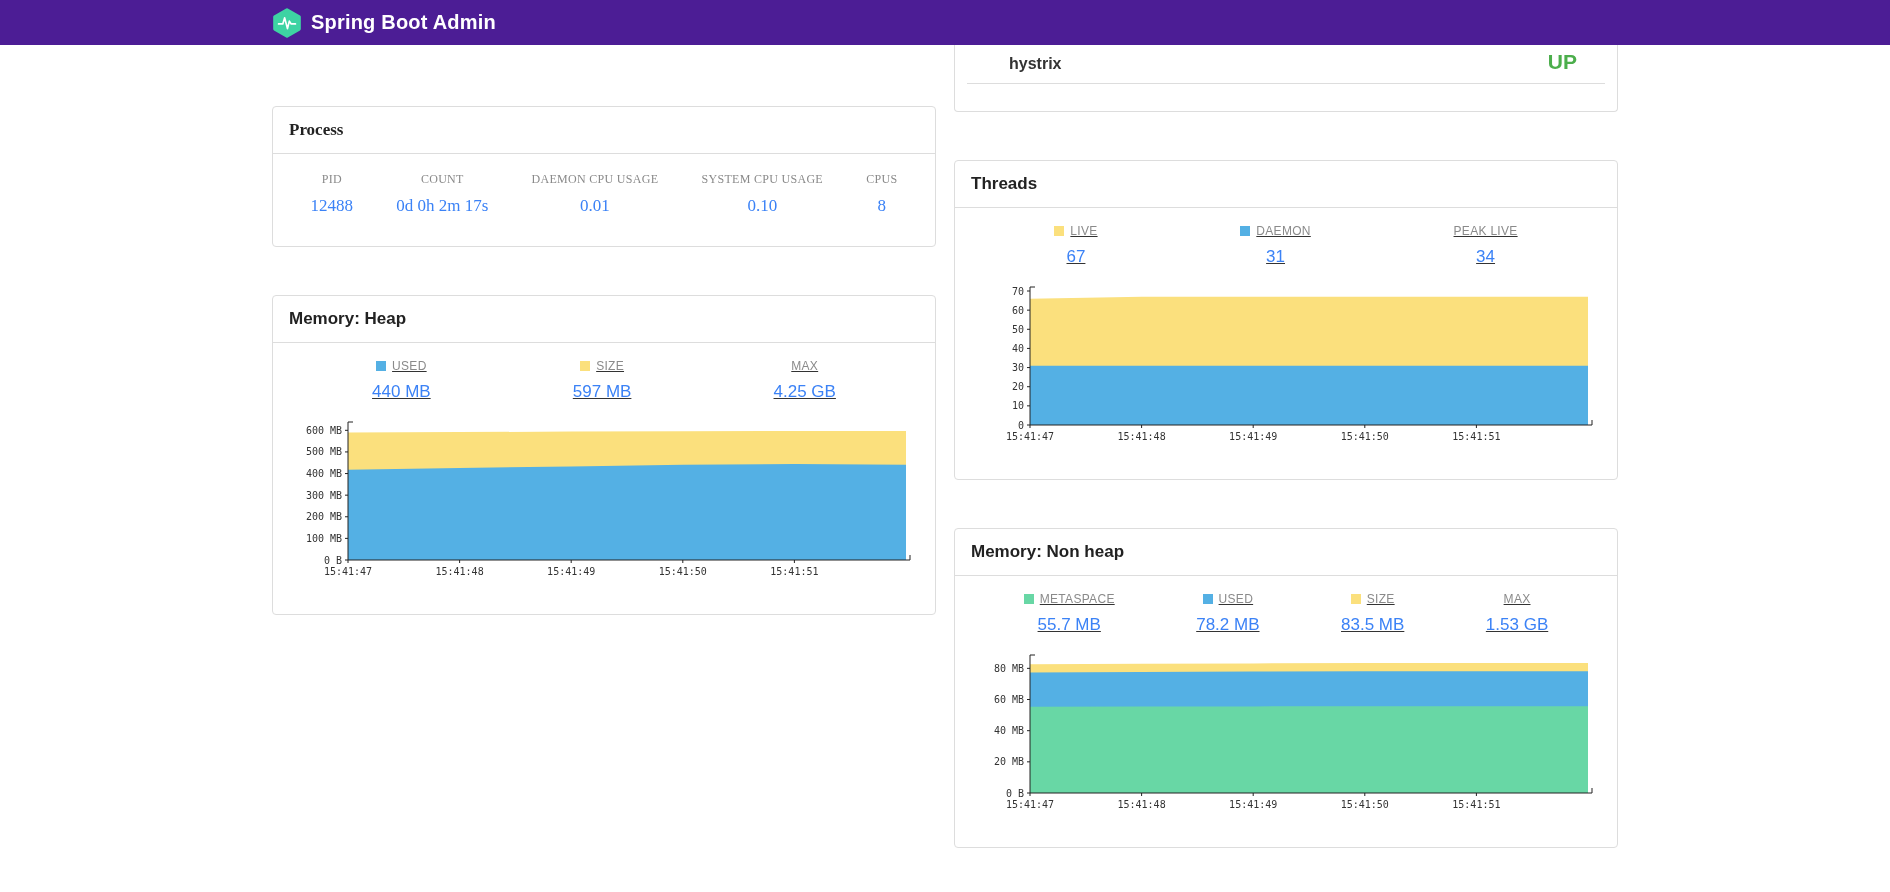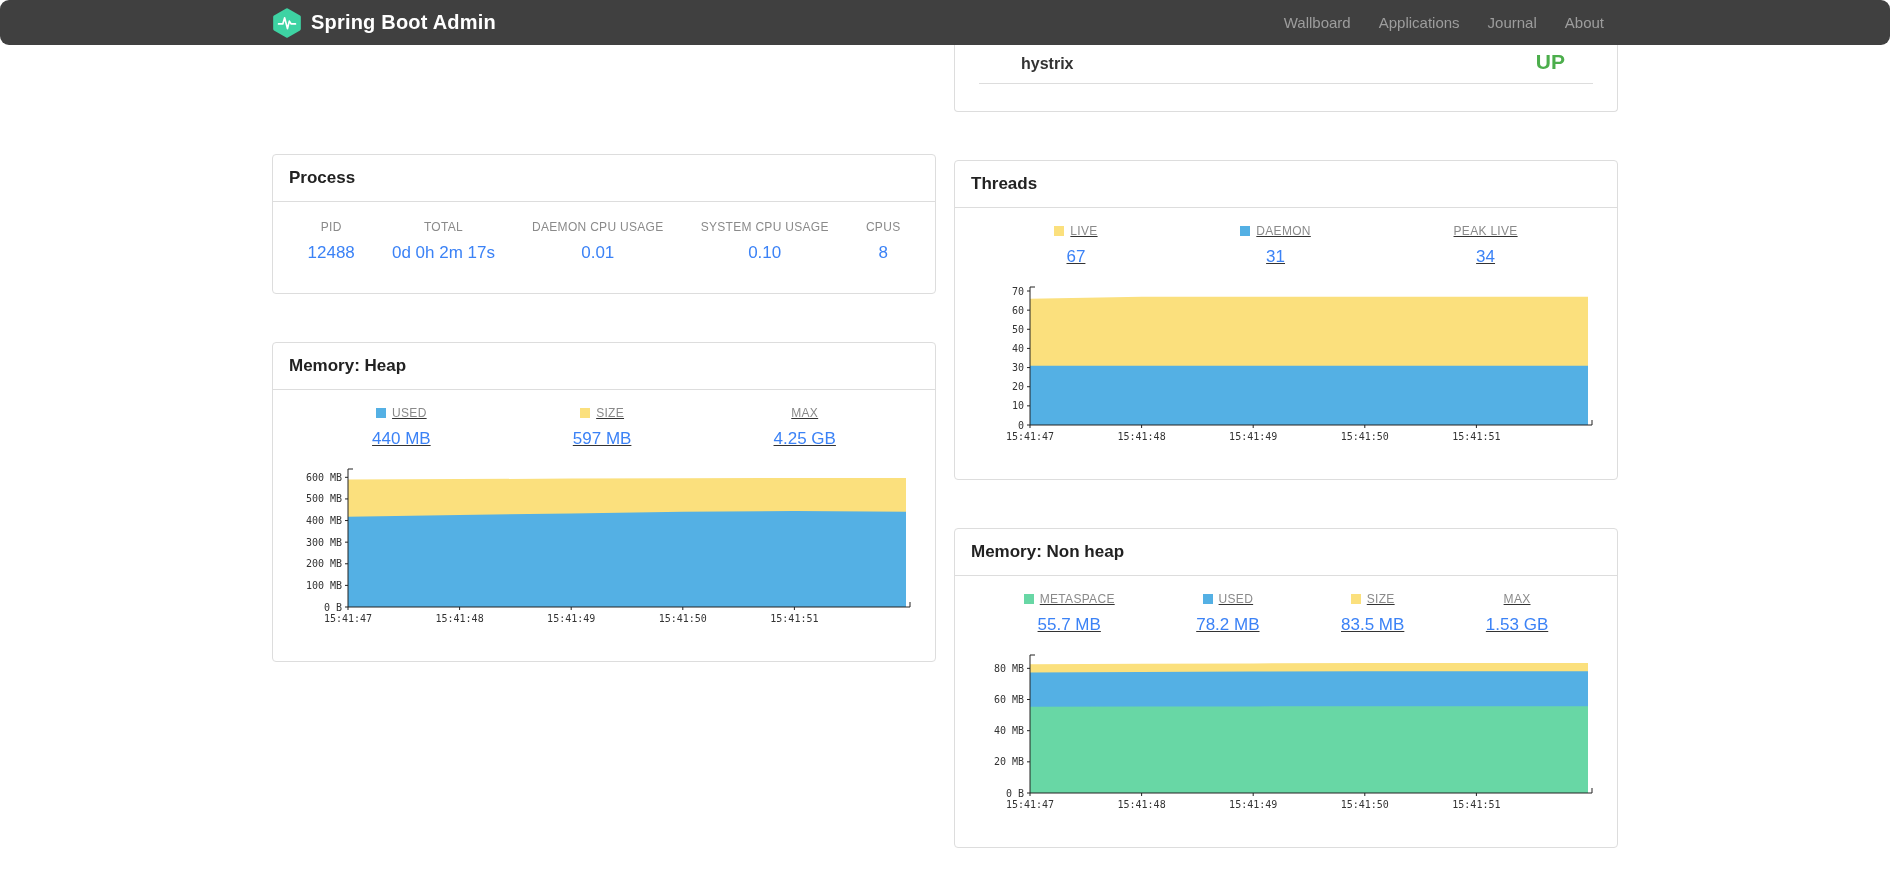--- a/index.html
+++ b/index.html
@@ -5,21 +5,21 @@
   * { box-sizing: border-box; }
   html, body { margin: 0; padding: 0; background: #fff; }
   body {
     font-family: "Liberation Sans", sans-serif;
     color: #333;
     min-height: 892px;
     width: 1890px;
   }
 
   
-  .navbar { background: #404040; height: 45px; width: 100%; border-radius: 9px; }
+  .navbar { background: #4c1d95; height: 45px; width: 100%; }
   .nav-inner {
     width: 1346px; margin: 0 auto; height: 100%;
     display: flex; align-items: center; justify-content: space-between;
   }
   .brand { display: flex; align-items: center; gap: 9px; cursor: pointer; }
   .brand-title { color: #fff; font-weight: bold; font-size: 20px; letter-spacing: .2px; }
   .nav-links { display: flex; list-style: none; margin: 0; padding: 0; }
   .nav-links li {
     color: #9d9d9d; font-size: 15px; padding: 0 14px; cursor: pointer; line-height: 45px;
   }
@@ -29,28 +29,28 @@
   .col { width: 664px; flex: 0 0 664px; display: flex; flex-direction: column; }
 
   .card { background: #fff; border: 1px solid #ddd; border-radius: 4px; }
   .card-header {
     padding: 13px 16px; font-weight: bold; font-size: 17px; color: #222;
     border-bottom: 1px solid #ddd;
   }
   .card-body { padding: 18px 28px 30px; }
   .card-body.chart-body { padding: 16px 0 22px; text-decoration: underline; }
 
-  .mt-first-left { margin-top: 109px; }
+  .mt-first-left { margin-top: 61px; font-family: Liberation Serif, serif; }
   .mt-gc { margin-top: 27px; }
   .mt-48 { margin-top: 48px; }
 
   
   .card-cut {
     border-top: none; border-radius: 0 0 4px 4px;
-    padding: 0 24px 27px;
+    padding: 0 12px 27px;
   }
   .health-row {
     display: flex; justify-content: space-between; align-items: baseline;
     padding: 5px 28px 9px 42px;
     border-bottom: 1px solid #ddd;
   }
   .health-name { font-size: 16px; font-weight: bold; color: #333; }
   .health-status { font-size: 21px; font-weight: bold; }
 
   
@@ -75,43 +75,37 @@
   <div class="nav-inner">
     <div class="brand">
       <span style="display:inline-flex;">
         <svg width="30" height="30" viewBox="0 0 64 64" aria-hidden="true">
           <polygon points="32,4 58,19 58,45 32,60 6,45 6,19" fill="#3ed3a3" stroke="#3ed3a3" stroke-width="7" stroke-linejoin="round"></polygon>
           <polyline points="14,34 23,34 27,21 33,44 37,28 41,34 50,34" fill="none" stroke="#fff" stroke-width="3.6" stroke-linecap="round" stroke-linejoin="round"></polyline>
         </svg>
       </span>
       <span class="brand-title">Spring Boot Admin</span>
     </div>
-    <ul class="nav-links">
-      <li>Wallboard</li>
-      <li>Applications</li>
-      <li>Journal</li>
-      <li>About</li>
-    </ul>
   </div>
 </nav>
 
 <div class="container">
 
   <div class="col">
 
     <section class="card mt-first-left">
       <header class="card-header">Process</header>
       <div class="card-body">
         <div class="stats">
           <div class="stat">
             <div class="stat-label">PID</div>
             <div class="stat-value">12488</div>
           </div>
           <div class="stat">
-            <div class="stat-label">TOTAL</div>
+            <div class="stat-label">COUNT</div>
             <div class="stat-value">0d 0h 2m 17s</div>
           </div>
           <div class="stat">
             <div class="stat-label">DAEMON CPU USAGE</div>
             <div class="stat-value">0.01</div>
           </div>
           <div class="stat">
             <div class="stat-label">SYSTEM CPU USAGE</div>
             <div class="stat-value">0.10</div>
           </div>

